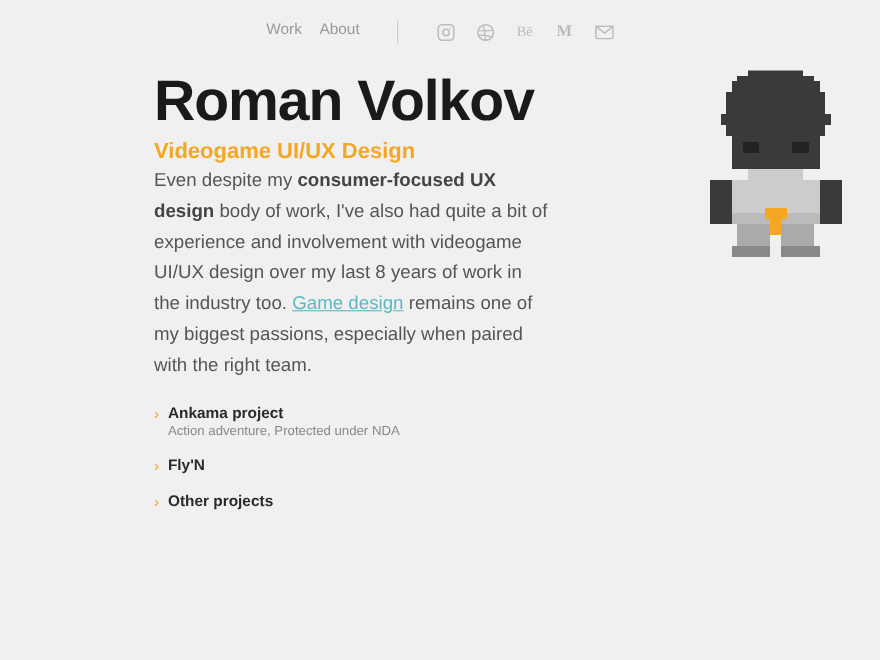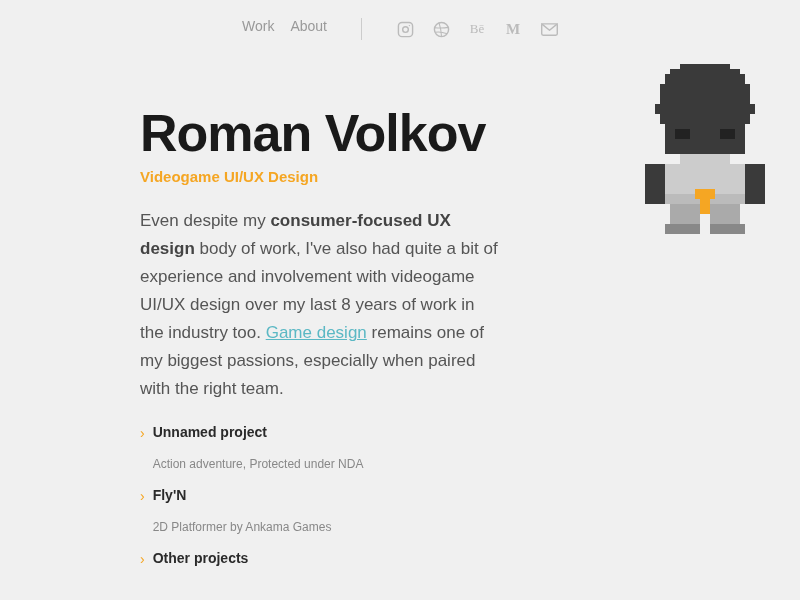--- a/index.html
+++ b/index.html
@@ -71,28 +71,26 @@
       max-width: 560px;
     }
 
     h1.name {
       font-size: 52px;
       font-weight: 800;
       color: #1a1a1a;
       letter-spacing: -1px;
       line-height: 1.1;
       margin-bottom: 6px;
-      margin-top: 41px;
     }
 
     .subtitle {
-      font-size: 15px;
+      font-size: 20px;
       color: #f5a623;
       font-weight: 600;
-      margin-bottom: 22px;
     }
 
     .description {
       font-size: 17px;
       color: #555;
       line-height: 1.65;
       max-width: 360px;
       margin-bottom: 16px;
     }
 
@@ -134,21 +132,21 @@
 
     .project-info .project-name {
       font-size: 14px;
       font-weight: 700;
       color: #2a2a2a;
     }
 
     .project-info .project-sub {
       font-size: 12px;
       color: #888;
-      margin-top: 17px;
+      margin-top: 1px;
     }
 
     
     .pixel-art {
       position: absolute;
       right: 30px;
       top: 10px;
       width: 130px;
       height: 190px;
     }
@@ -205,30 +203,29 @@
 
     <p class="description">
       Even despite my <span class="bold">consumer-focused UX design</span> body of work, I've also had quite a bit of experience and involvement with videogame UI/UX design over my last 8 years of work in the industry too. <a class="link">Game design</a> remains one of my biggest passions, especially when paired with the right team.
     </p>
 
 
     <div class="projects">
       <div class="project-item">
         <span class="chevron-right">›</span>
         <div class="project-info">
-          <div class="project-name">Unnamed project</div>
+          <div class="project-name">Ankama project</div>
           <div class="project-sub">Action adventure, Protected under NDA</div>
         </div>
       </div>
 
       <div class="project-item">
         <span class="chevron-right">›</span>
         <div class="project-info">
           <div class="project-name">Fly'N</div>
-          <div class="project-sub">2D Platformer by Ankama Games</div>
         </div>
       </div>
 
       <div class="project-item">
         <span class="chevron-right">›</span>
         <div class="project-info">
           <div class="project-name">Other projects</div>
         </div>
       </div>
     </div>

